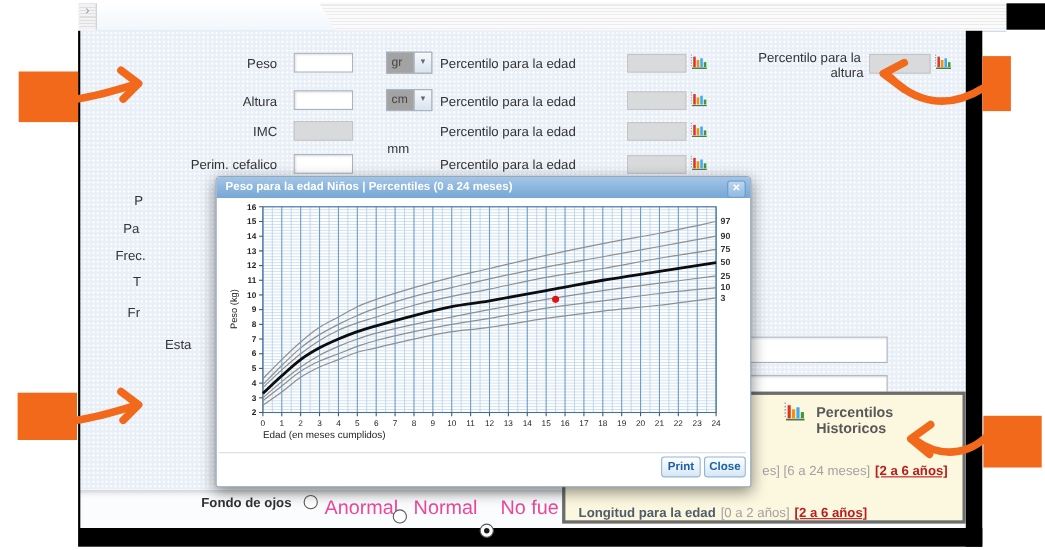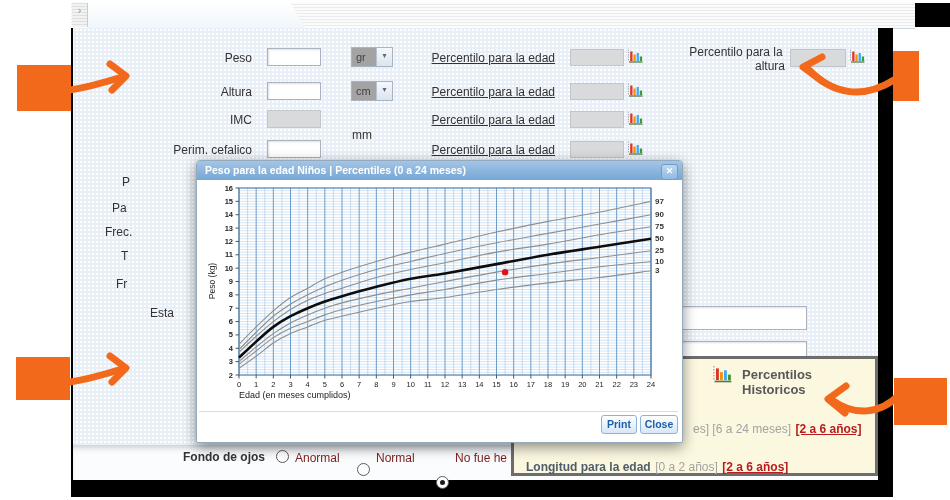--- a/index.html
+++ b/index.html
@@ -24,34 +24,34 @@
     background-image:radial-gradient(circle,#ffffff 0.8px,rgba(255,255,255,0) 1px);
     background-size:4px 4px;}
   .left-line{left:71px;top:28px;width:2px;height:452px;background:#000;}
   .shadow-right{left:878px;top:28px;width:15px;height:469px;background:#000;}
   .shadow-bottom{left:71px;top:480px;width:822px;height:17px;background:#000;}
   .bottom-band{left:73px;top:445px;width:805px;height:35px;background:#fbfcfe;
     box-shadow:inset 0 6px 6px -4px rgba(90,100,110,.35);}
   
   .lbl{font-size:12px;color:#333;}
   .rlabel{width:132px;text-align:right;}
-  .plabel{width:155px;text-align:right;text-decoration:underline;}
+  .plabel{width:155px;text-align:left;}
   .tinput{background:#fff;border:1px solid #a9b4c0;box-shadow:inset 1px 1px 2px rgba(0,0,0,.12);}
   .gbox{background:#d9dadc;border:1px solid #c3c5c8;}
   .selbox{background:#a3a3a3;border:1px solid #a9b4c0;font-size:11px;color:#444;
     display:flex;align-items:center;}
   .selbox .seltxt{flex:1;padding-left:4px;}
   .selarrow{width:15px;height:100%;background:linear-gradient(#f6f9fc,#d9e4ef);
     border-left:1px solid #b5c2cf;text-align:center;font-size:8px;color:#667;line-height:16px;}
   .frag{font-size:12px;color:#333;}
   .bars-icon{display:inline-block;cursor:pointer;}
   
   .radio{width:11px;height:11px;border:1px solid #5a5a5a;border-radius:50%;background:#fff;position:relative;cursor:pointer;}
   .radio.on::after{content:"";position:absolute;left:2.5px;top:2.5px;width:5px;height:5px;border-radius:50%;background:#1b1b1b;}
-  .ropt{font-size:12px;color:#7f1d1d;}
+  .ropt{font-size:18px;color:#ec4899;}
   
   .modal{left:196px;top:160px;width:485px;height:281px;background:#fff;
     border:1px solid #93a9bd;border-radius:4px 4px 2px 2px;
     box-shadow:0 4px 14px rgba(0,0,0,.45);z-index:10;}
   .modal-bar{left:0;top:0;width:100%;height:19px;border-radius:3px 3px 0 0;
     background:linear-gradient(#a3c5e6,#76a7d5);}
   .modal-title{left:8px;top:3px;font-size:10.5px;font-weight:bold;color:#fff;}
   .modal-x{right:4px;top:2.5px;width:15px;height:14px;background:linear-gradient(#bdd7ef,#8fb9e2);
     border:1px solid #6f9cc8;border-radius:3px;color:#fff;font-size:9px;font-weight:bold;
     text-align:center;line-height:13px;cursor:pointer;}

